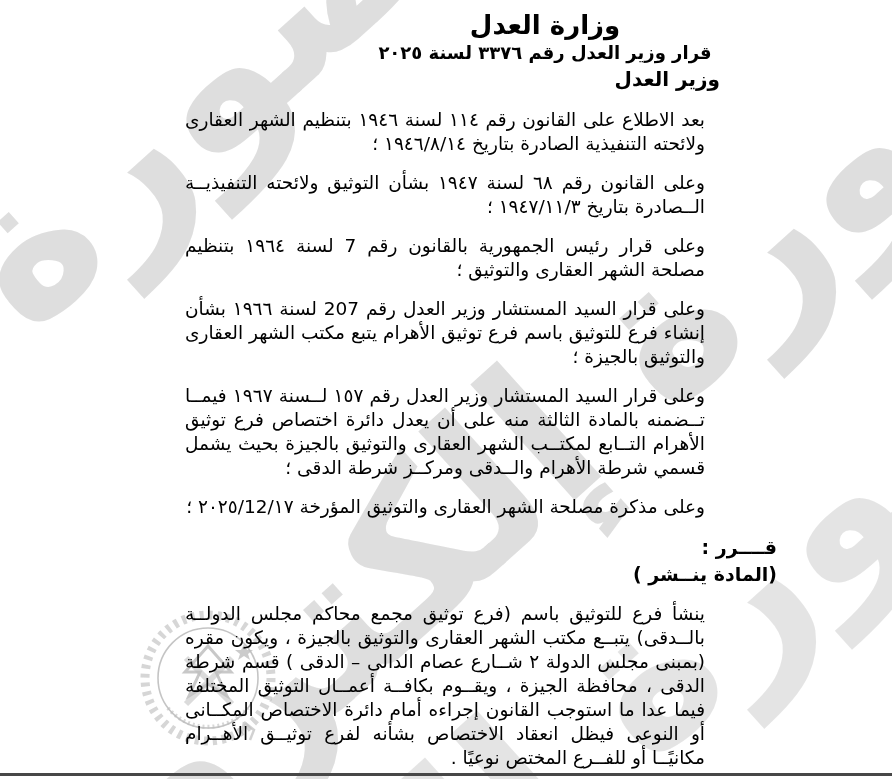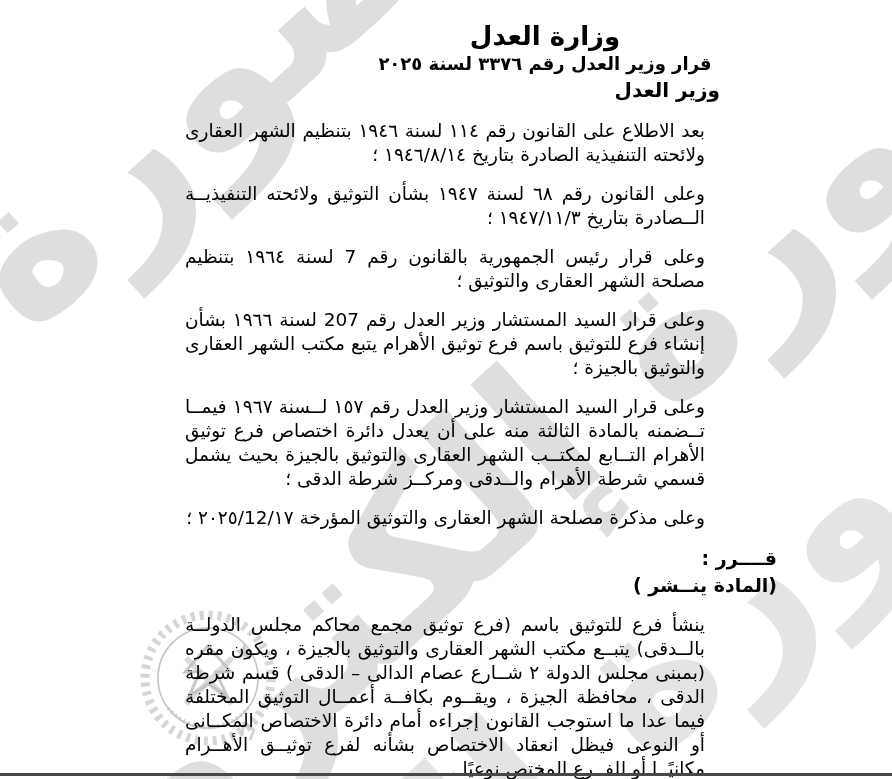--- a/index.html
+++ b/index.html
@@ -49,21 +49,21 @@
     width: 550px;
     direction: rtl;
     z-index: 2;
   }
   .title {
     font-size: 26px;
     font-weight: bold;
     text-align: center;
     position: relative;
     right: -100px;
-    margin-top: 21px;
+    margin-top: 10px;
     line-height: 30px;
   }
   .subtitle {
     font-size: 18px;
     font-weight: bold;
     text-align: center;
     position: relative;
     right: -100px;
     line-height: 26px;
   }

